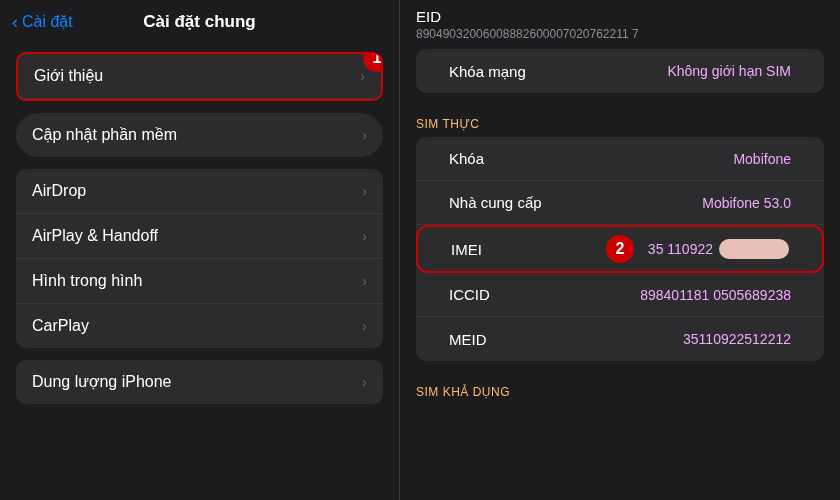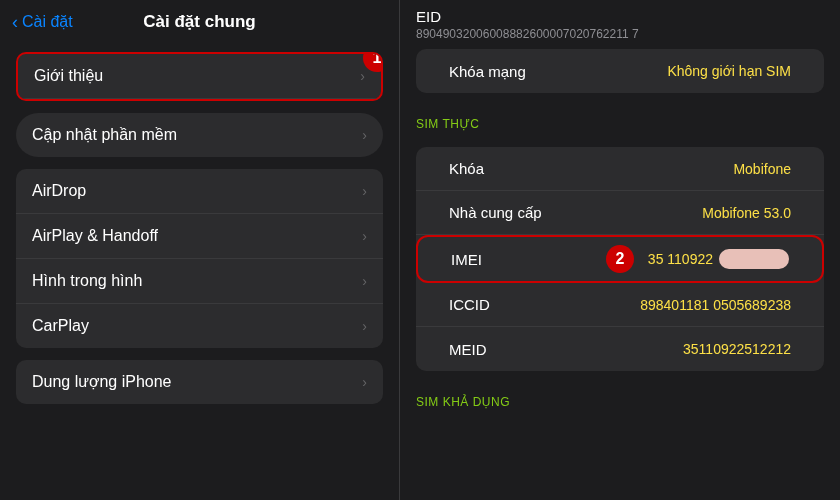--- a/index.html
+++ b/index.html
@@ -127,23 +127,23 @@
       display: flex;
       flex-direction: column;
       overflow-y: auto;
     }
 
     .info-section {
       padding: 0 16px;
     }
 
     .info-section-header {
-      color: #84cc16;
+      color: #fdba74;
       font-size: 12px;
-      padding: 12px 0 16px 0;
+      padding: 12px 0 6px 0;
       text-transform: uppercase;
       letter-spacing: 0.5px;
     }
 
     .info-group {
       background: #2c2c2e;
       border-radius: 10px;
       overflow: hidden;
       margin-bottom: 12px;
     }
@@ -167,21 +167,21 @@
       position: relative;
     }
 
     .info-label {
       color: #fff;
       font-size: 15px;
       flex-shrink: 0;
     }
 
     .info-value {
-      color: #fde047;
+      color: #f0abfc;
       font-size: 14px;
       text-align: right;
       flex: 1;
       margin-left: 8px;
       word-break: break-all;
     }
 
     .eid-section {
       padding: 8px 16px 0 16px;
     }

